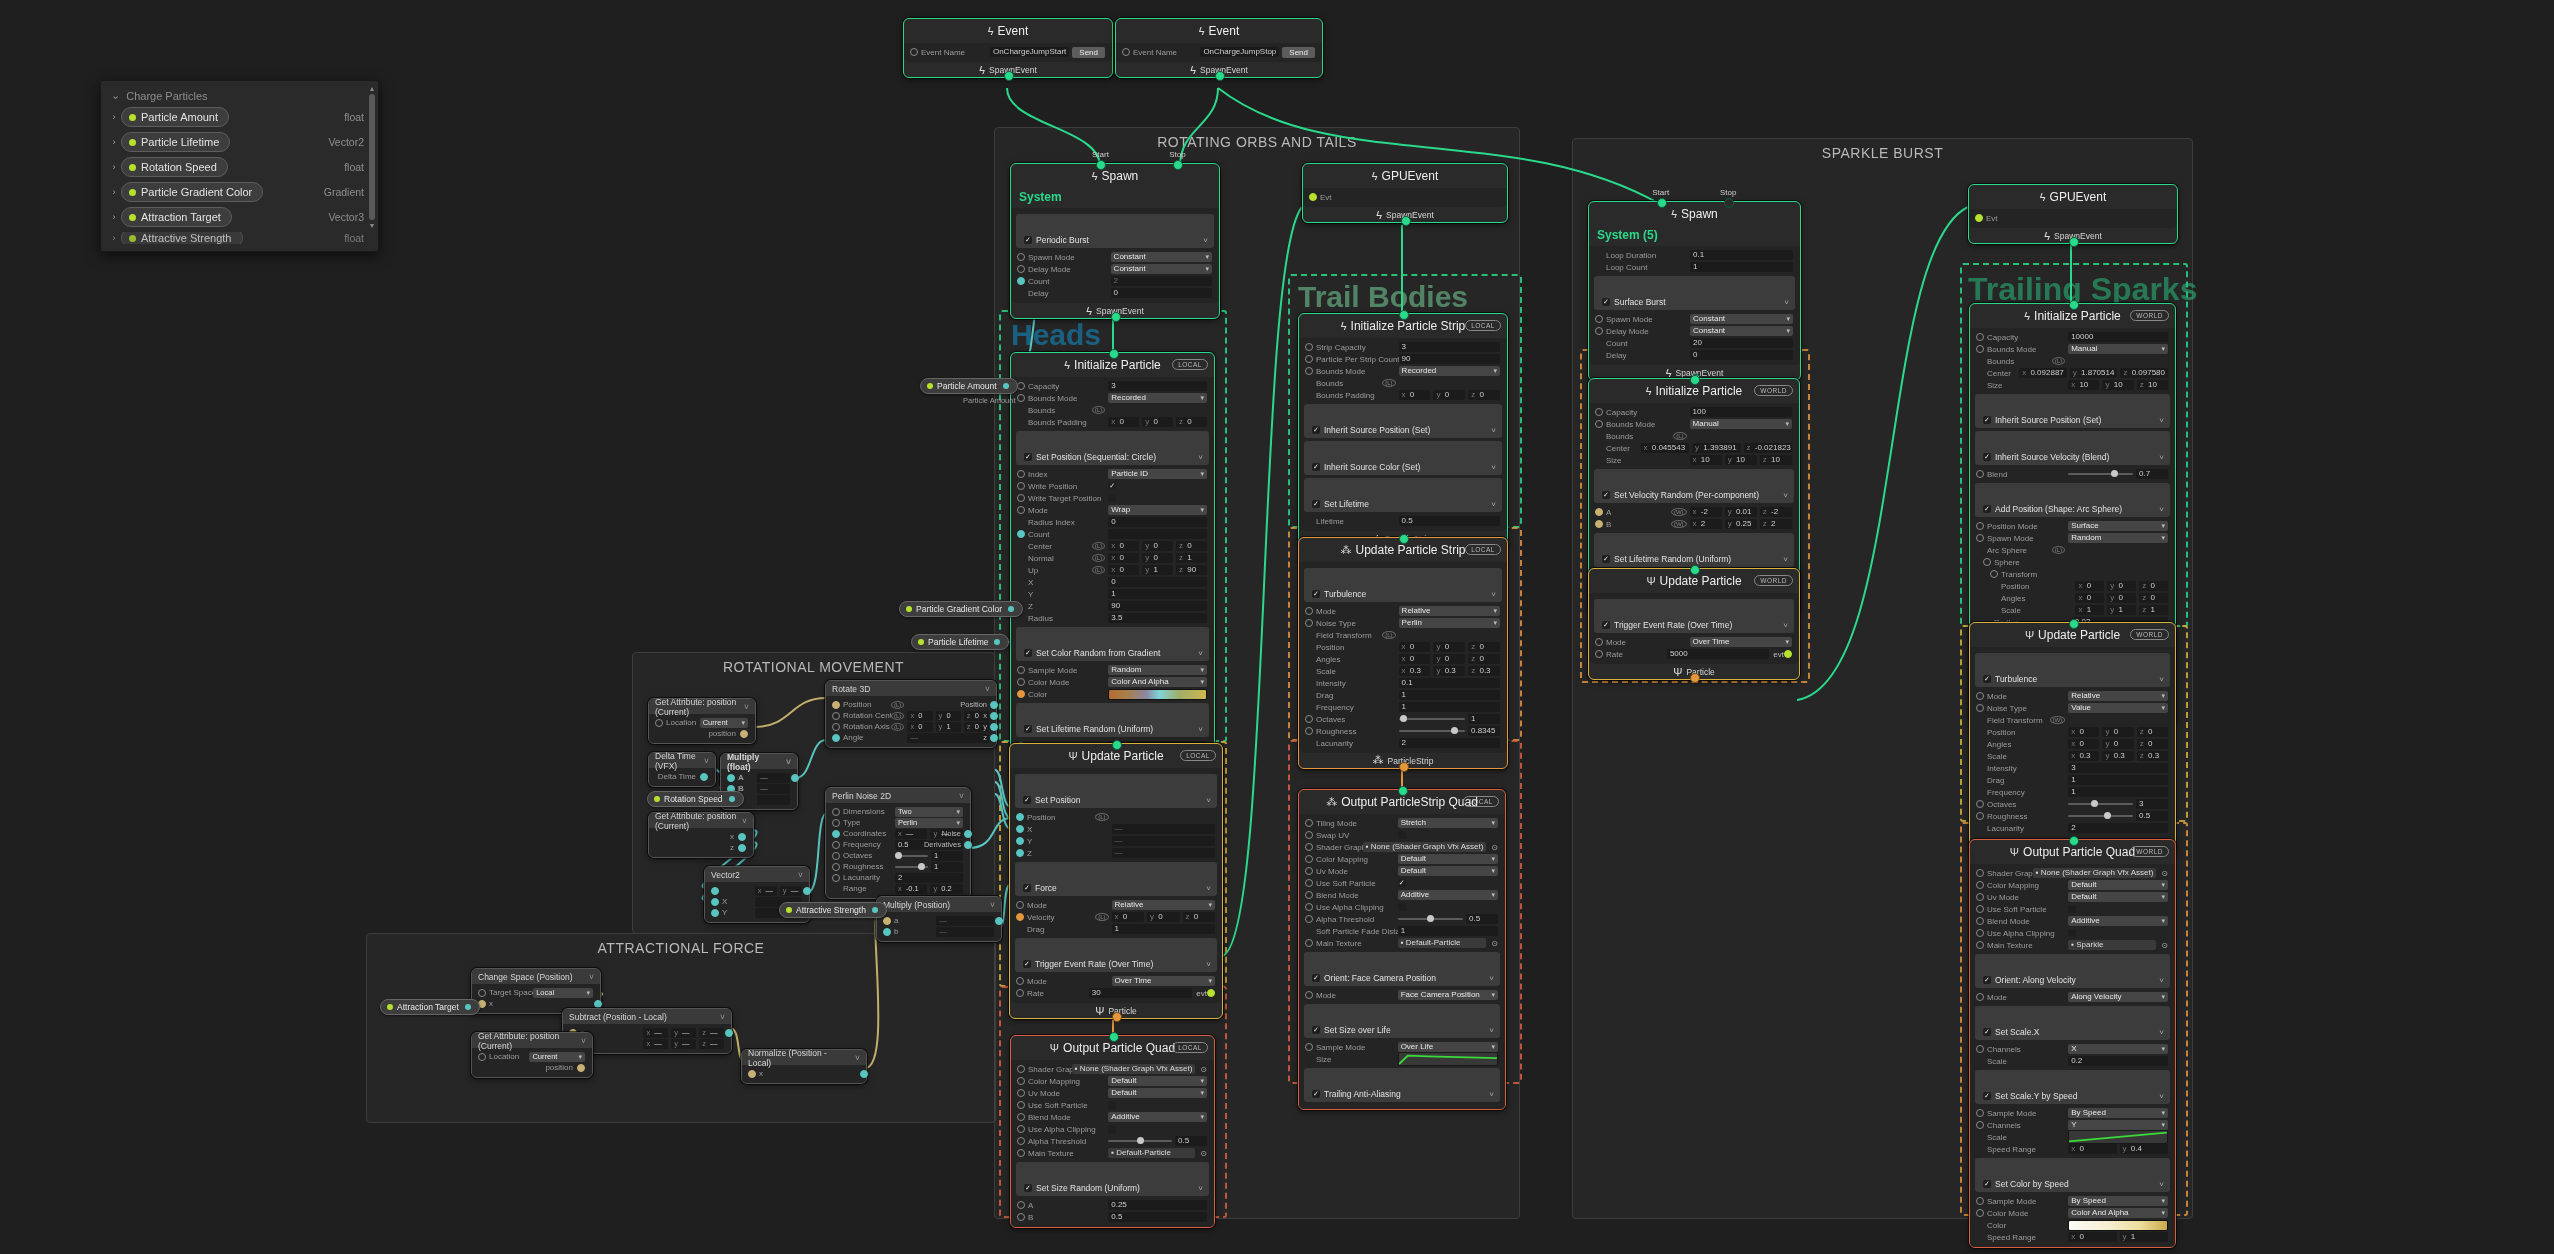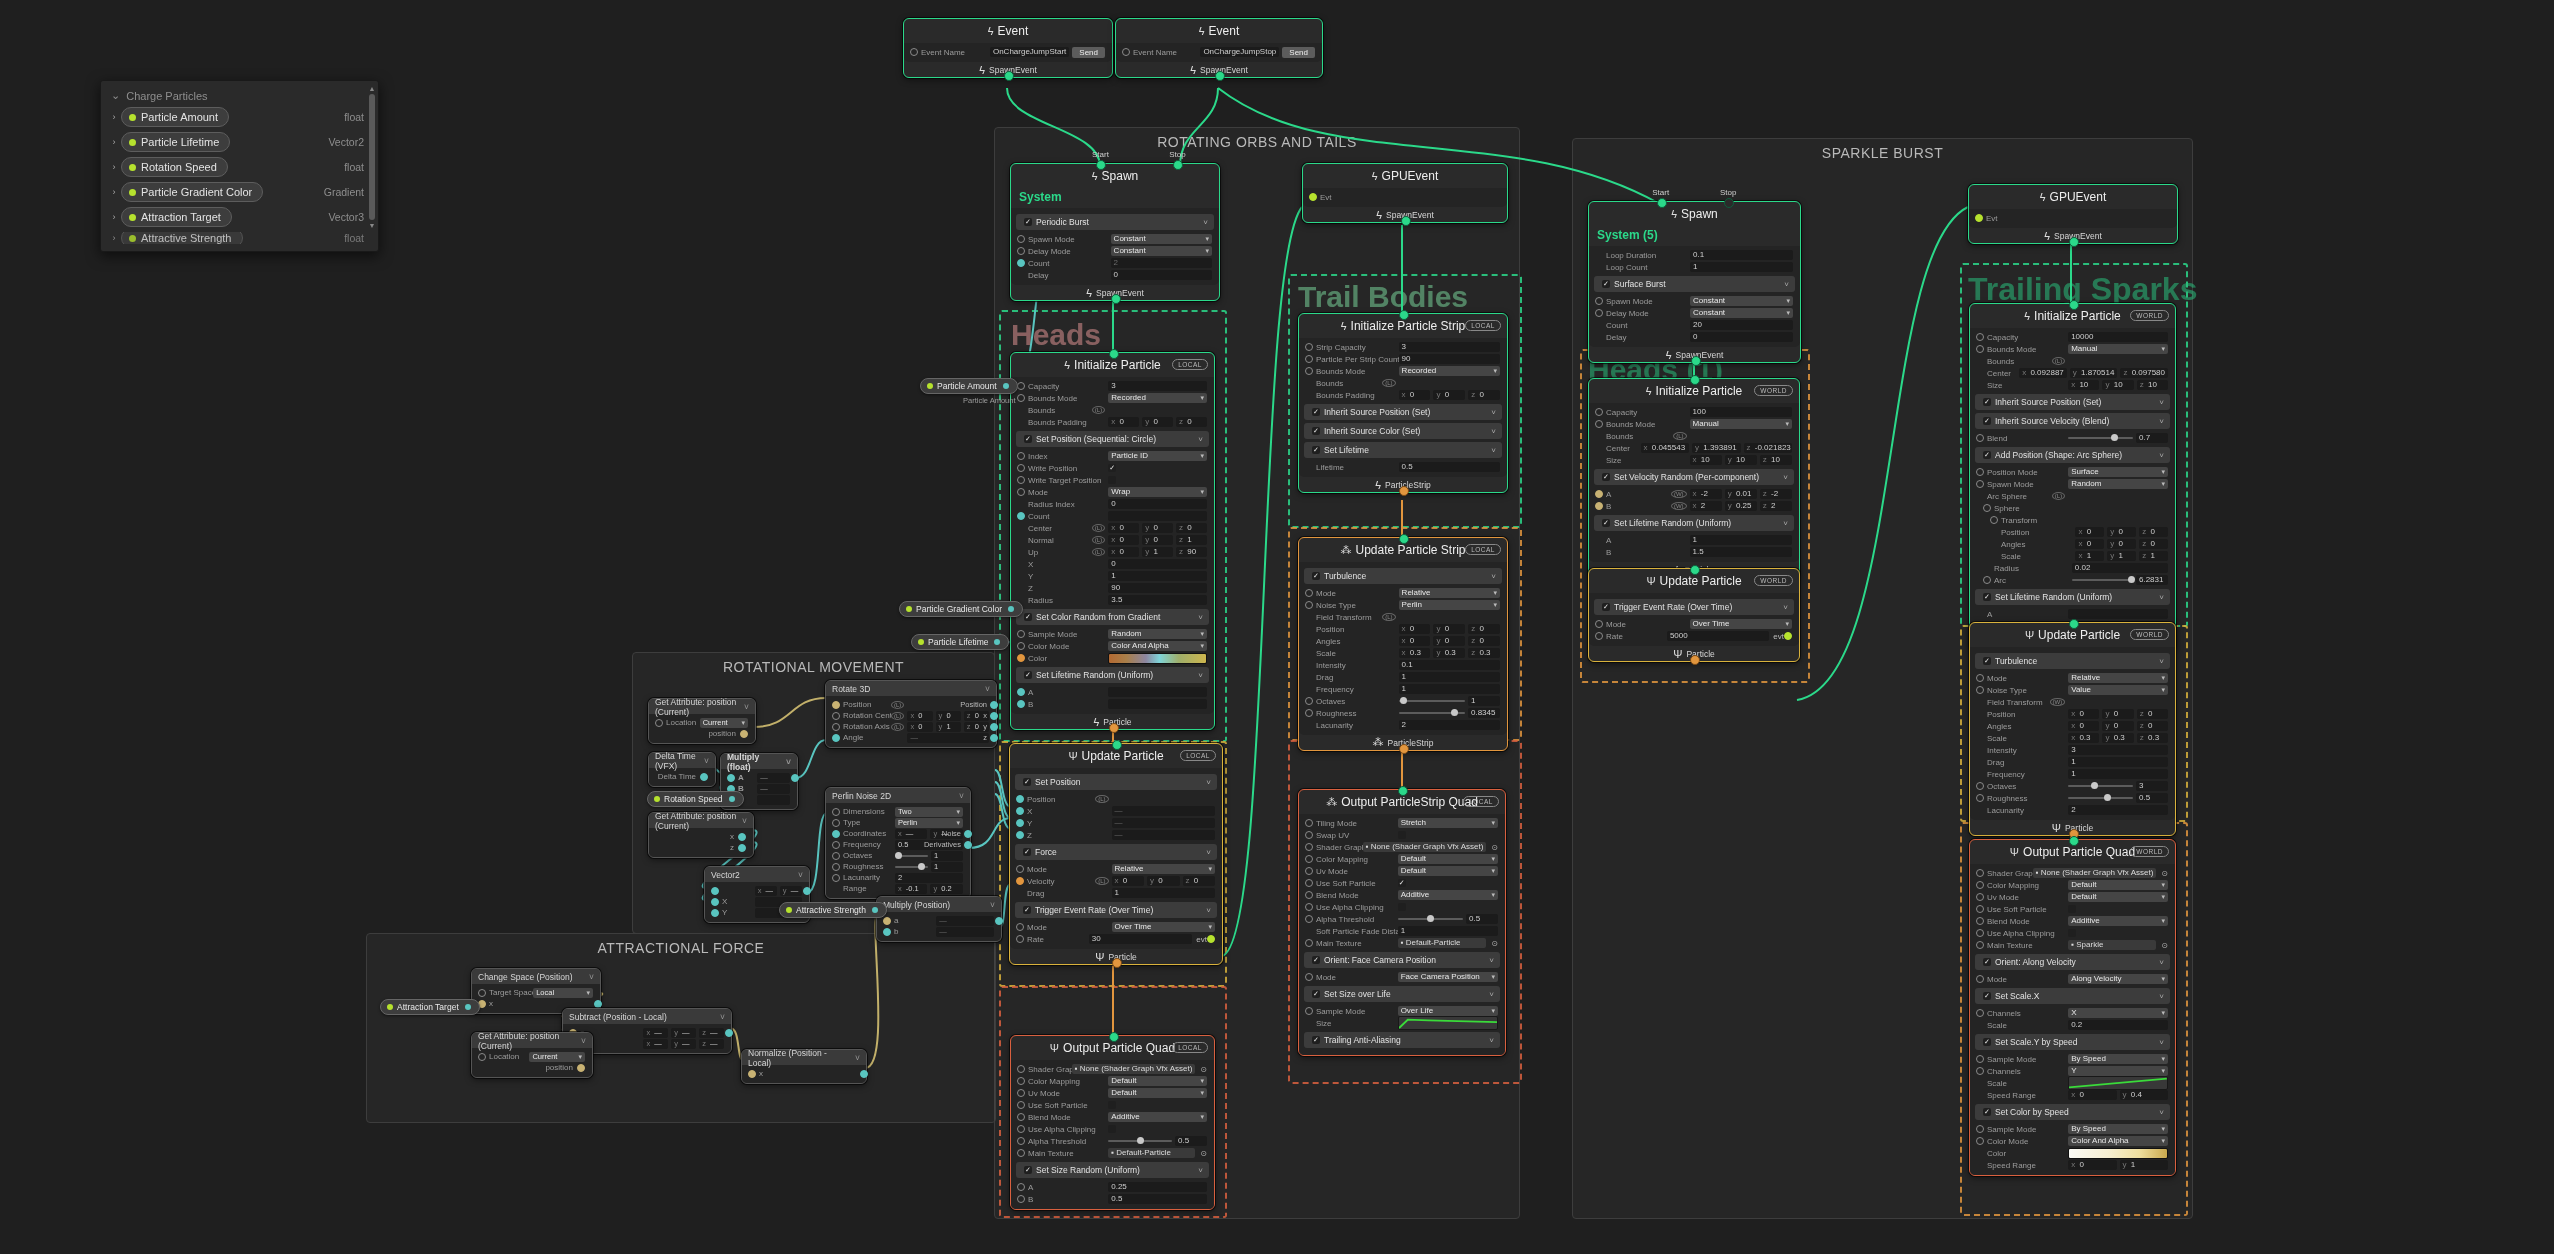--- a/index.html
+++ b/index.html
@@ -27,21 +27,21 @@
   .port.f-t{background:#59c5c0;border-color:#59c5c0}.port.f-o{background:#e2963e;border-color:#e2963e}
   .port.f-g{background:#b6e22e;border-color:#b6e22e}.port.f-y{background:#c8b273;border-color:#c8b273}
   .port.none{visibility:hidden}
   .lbl{color:#9c9c9c;flex:1 1 auto;white-space:nowrap;overflow:hidden;font-size:8px;}
   .ctl{flex:0 0 52%;display:flex;gap:3px;align-items:center;}
   .ibox{background:#1b1b1b;border-radius:2px;color:#cfcfcf;padding:1px 3px;height:8px;line-height:8px;flex:1;white-space:nowrap;overflow:hidden;}
   .ibox.dim{color:#6b6b6b}
   .sel{background:#454545;border-radius:2px;color:#e8e8e8;padding:1px 3px;height:8px;line-height:8px;flex:1;display:flex;white-space:nowrap;overflow:hidden;}
   .sel:after{content:"▾";margin-left:auto;color:#bbb;font-size:7px;}
   .axis{color:#777;margin-right:2px;}
-  .blockrow{margin:3px 5px;height:16px;background:#3c3c3c;border-radius:3px;display:flex;align-items:center;padding:0 6px 0 4px;}
+  .blockrow{margin:3px 5px;height:16px;background:#3c3c3c;border-radius:3px;display:flex;align-items:center;padding:18px 6px 0 4px;}
   .blockrow .chk{width:8px;height:8px;background:#1f1f1f;border-radius:2px;margin:0 4px;color:#e6e6e6;font-size:7px;line-height:8px;text-align:center;}
   .blockrow .blbl{color:#e3e3e3;font-size:8.5px;flex:1;white-space:nowrap;overflow:hidden;}
   .blockrow .chev{color:#aaa;font-size:8px;}
   .track{flex:1;height:2px;background:#5c5c5c;border-radius:1px;position:relative;}
   .knob{position:absolute;top:-3px;width:7px;height:7px;border-radius:50%;background:#c9c9c9;}
   .sval{flex:0 0 26px;}
   .gbar{flex:1;height:9px;border-radius:2px;border:1px solid #111;}
   .curve{flex:1;height:12px;background:#383838;border:1px solid #181818;border-radius:2px;}
   .outrow{justify-content:flex-end;gap:4px;}
   .rout{position:absolute;right:-2px;display:flex;align-items:center;gap:3px;color:#bbb;}
@@ -133,21 +133,21 @@
     <div class="group" style="left: 1572px; top: 138px; width: 619px; height: 1079px;">
       <div class="group-title">SPARKLE BURST</div>
     </div>
     <div class="group" style="left: 632px; top: 652px; width: 361px; height: 280px;">
       <div class="group-title">ROTATIONAL MOVEMENT</div>
     </div>
     <div class="group" style="left: 366px; top: 933px; width: 628px; height: 188px;">
       <div class="group-title">ATTRACTIONAL FORCE</div>
     </div>
     <div class="zone" style="left: 999px; top: 310px; width: 224px; height: 428px; border-color: rgb(43, 217, 138);">
-      <div class="zone-label" style="left: 10px; top: 6px; font-size: 30px; color: #fca5a5;">Heads</div>
+      <div class="zone-label" style="left: 10px; top: 6px; font-size: 30px; color: #0ea5e9;">Heads</div>
     </div>
     <div class="zone" style="left: 999px; top: 741px; width: 224px; height: 242px; border-color: rgb(217, 178, 60);"></div>
     <div class="zone" style="left: 999px; top: 986px; width: 224px; height: 228px; border-color: rgb(217, 96, 63);"></div>
     <div class="zone" style="left: 1288px; top: 274px; width: 230px; height: 250px; border-color: rgb(43, 217, 138);">
       <div class="zone-label" style="left: 8px; top: 4px; font-size: 30px; color: #86efac;">Trail Bodies</div>
     </div>
     <div class="zone" style="left: 1288px; top: 527px; width: 230px; height: 210px; border-color: rgb(226, 150, 62);"></div>
     <div class="zone" style="left: 1288px; top: 740px; width: 230px; height: 340px; border-color: rgb(217, 96, 63);"></div>
     <div class="zone" style="left: 1580px; top: 349px; width: 226px; height: 330px; border-color: rgb(226, 150, 62);">
       <div class="zone-label" style="left: 6px; top: 2px; font-size: 30px; color: rgb(43, 217, 138);">Heads (1)</div>

